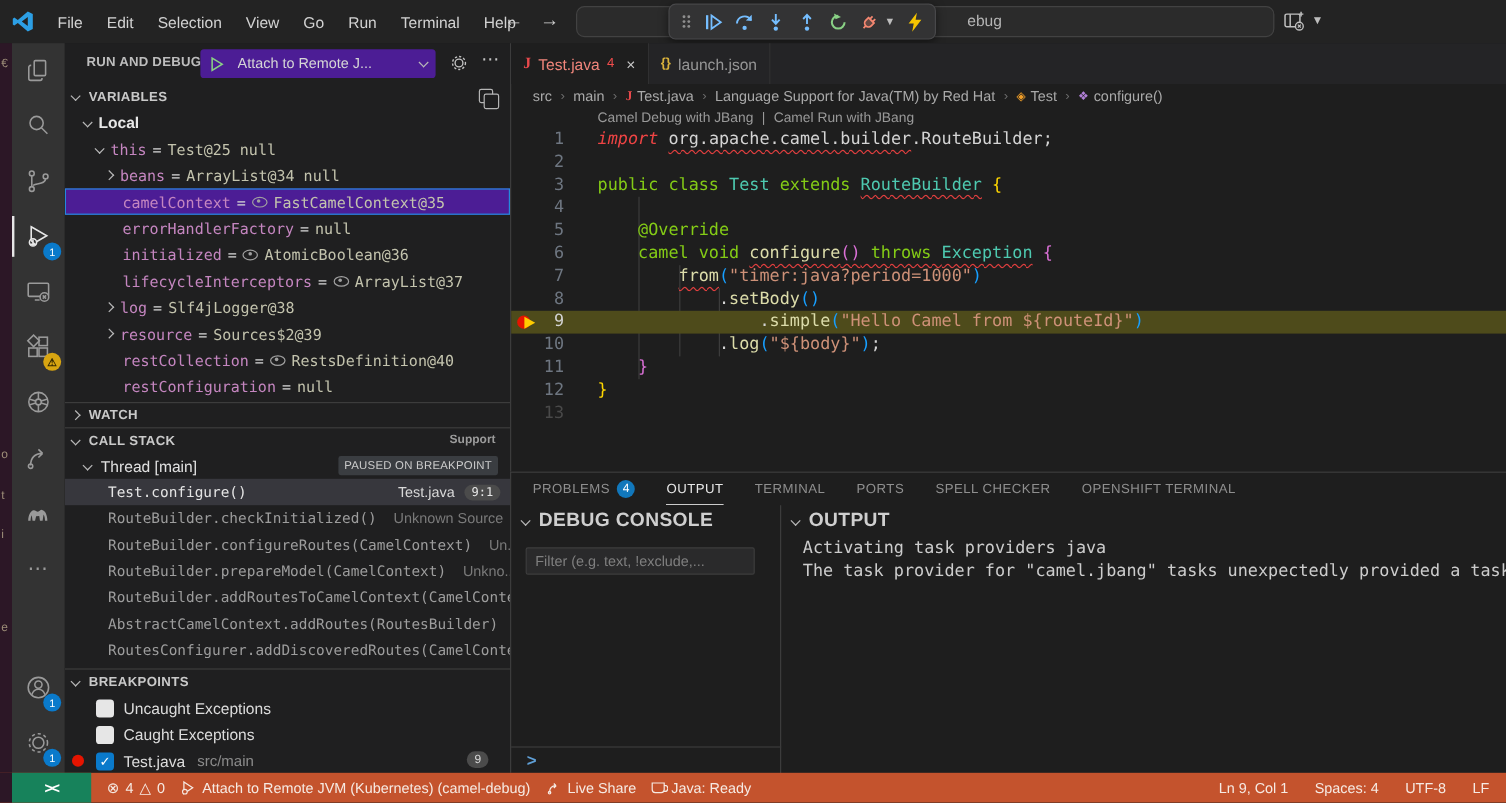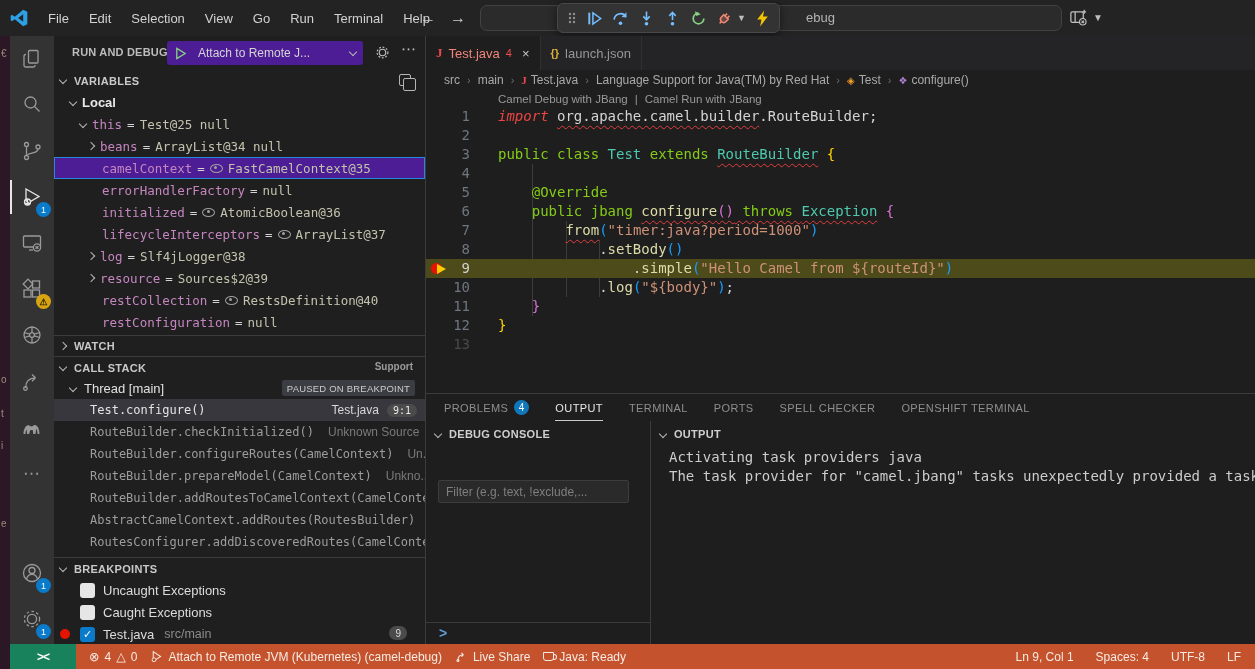--- a/index.html
+++ b/index.html
@@ -140,24 +140,24 @@
     border-left:1px solid #3c3c3c; border-top:1px solid #3c3c3c; }
   #panel-tabs { display:flex; align-items:center; height:27px; padding-left:18px; gap:26px; }
   .ptab { color:#8f8f8f; font-size:11px; letter-spacing:.4px; display:flex; align-items:center; gap:6px; height:27px; }
   .ptab.active { color:#e7e7e7; box-shadow:inset 0 -1px 0 #cccccc; }
   .ptab-badge { background:#1177bb; color:#fff; border-radius:8px; min-width:15px; height:15px; font-size:10px;
     display:flex; align-items:center; justify-content:center; padding:0 3px; }
   #panel-body { position:absolute; left:0; top:27px; width:830px; height:224px; display:flex; }
   #debug-console { position:relative; width:225px; height:224px; border-right:1px solid #3c3c3c; }
   .panel-sect-header { display:flex; align-items:center; height:25px; }
   .panel-sect-header .chev { margin:0 8px 0 9px; }
-  .panel-sect-title { color:#cfcfcf; font-size:11px; font-weight:bold; letter-spacing:.3px; }
+  .panel-sect-title { color:#cfcfcf; font-size:16px; font-weight:bold; letter-spacing:.3px; }
   #console-filter { position:absolute; left:12px; top:35px; width:191px; height:23px; background:#2a2a2b;
     border:1px solid #3d3d3d; border-radius:2px; color:#7f7f7f; font-size:12px;
-    font-family:"Liberation Sans",sans-serif; padding:0 7px;margin-top:24px; }
+    font-family:"Liberation Sans",sans-serif; padding:0 7px; }
   #console-filter::placeholder { color:#7f7f7f; }
   #console-input-row { position:absolute; left:0; bottom:0; width:225px; height:23px; border-top:1px solid #3c3c3c; }
   #console-prompt { position:absolute; left:13px; top:2px; color:#5f9fd6; font-size:14px; font-weight:bold; }
   #output-pane { position:relative; flex:1; height:224px; overflow:hidden; }
   #output-lines { position:absolute; left:18px; top:27px; font-family:"DejaVu Sans Mono", monospace;
     font-size:14px; line-height:19px; color:#cccccc; white-space:pre; }
 
   
   #statusbar { position:absolute; left:0; top:644px; width:1255px; height:25px; background:#c4532d;
     display:flex; align-items:center; color:#f6eae3; font-size:12px; }
@@ -573,21 +573,21 @@
         <div class="code-line">
           <span class="gut">4</span>
           <span class="txt"></span>
         </div>
         <div class="code-line">
           <span class="gut">5</span>
           <span class="txt"><span class="tk-plain">    </span><span class="tk-kw">@Override</span></span>
         </div>
         <div class="code-line">
           <span class="gut">6</span>
-          <span class="txt"><span class="tk-plain">    </span><span class="tk-kw">public jbang </span><span class="tk-fn sq">configure</span><span class="tk-b2 sq">()</span><span class="tk-kw sq"> throws </span><span class="tk-type sq">Exception</span><span class="tk-b2"> {</span></span>
+          <span class="txt"><span class="tk-plain">    </span><span class="tk-kw">camel void </span><span class="tk-fn sq">configure</span><span class="tk-b2 sq">()</span><span class="tk-kw sq"> throws </span><span class="tk-type sq">Exception</span><span class="tk-b2"> {</span></span>
         </div>
         <div class="code-line">
           <span class="gut">7</span>
           <span class="txt"><span class="tk-plain">        </span><span class="tk-fn sq">from</span><span class="tk-b3">(</span><span class="tk-str">"timer:java?period=1000"</span><span class="tk-b3">)</span></span>
         </div>
         <div class="code-line">
           <span class="gut">8</span>
           <span class="txt"><span class="tk-plain">            .</span><span class="tk-fn">setBody</span><span class="tk-b3">()</span></span>
         </div>
         <div class="code-line cur">

